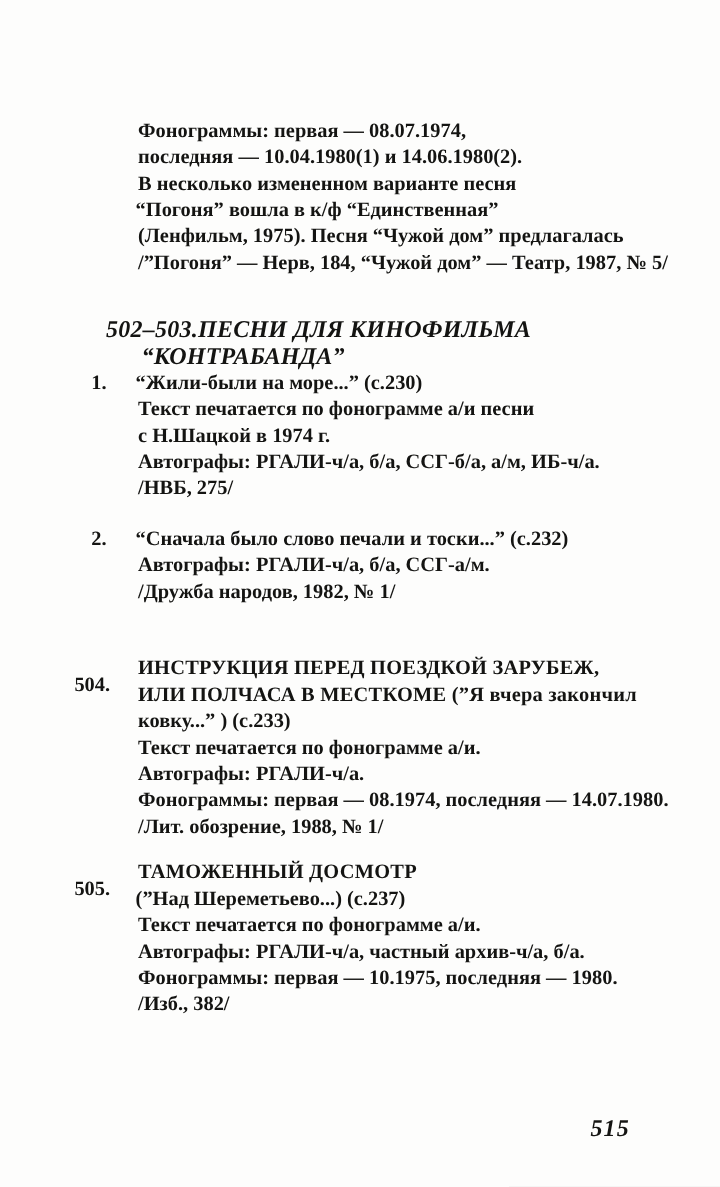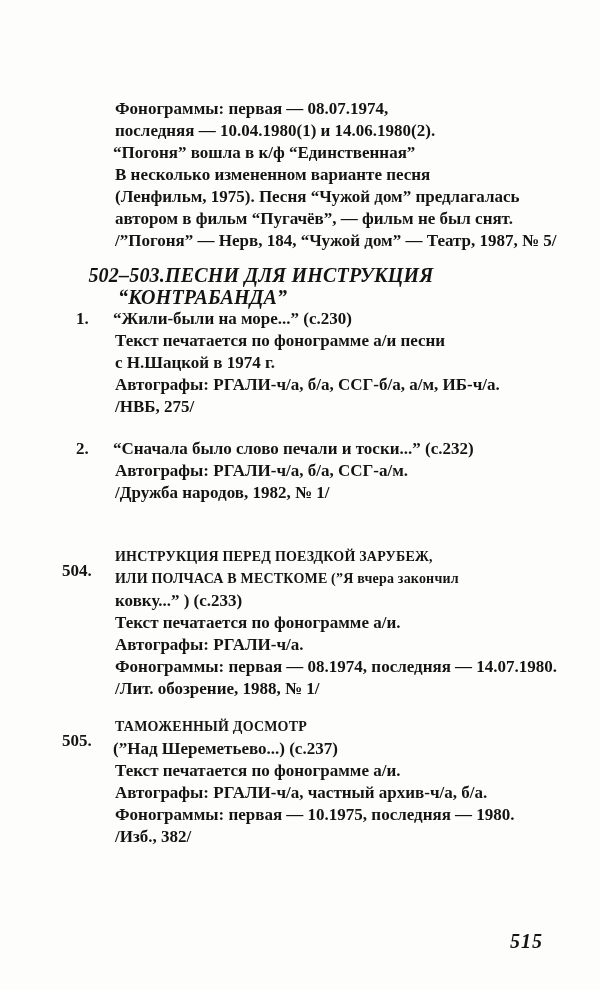--- a/index.html
+++ b/index.html
@@ -29,47 +29,46 @@
   .sec-head .snum-inline{display:inline-block;width:103px;text-align:right;}
 
   
   .item{left:115px;}
   .item .inum{position:absolute;left:-39px;top:0;height:22px;line-height:22px;}
 
   
   .entry{left:115px;}
   .entry .snum{position:absolute;left:-53px;top:0;height:22px;line-height:22px;margin-top:14px;}
 
-  .caps{font-size:14px;letter-spacing:.2px;}
+  .caps{font-size:17px;letter-spacing:.2px;}
   .q{text-indent:-2px;}
 
   .page-number{
-    position:absolute;left:510px;top:929px;
+    position:absolute;left:492px;top:929px;
     font-style:italic;font-size:20px;letter-spacing:1px;
     height:24px;line-height:24px;
   }
 </style>
 </head>
 <body>
 
 <div class="page">
 
   <div class="block top-block">
     <div class="ln">Фонограммы: первая — 08.07.1974,</div>
     <div class="ln">последняя — 10.04.1980(1) и 14.06.1980(2).</div>
+    <div class="ln">В несколько измененном варианте песня</div>
     <div class="ln q">“Погоня” вошла в к/ф “Единственная”</div>
-    <div class="ln">В несколько измененном варианте песня</div>
     <div class="ln">(Ленфильм, 1975). Песня “Чужой дом” предлагалась</div>
-    <div class="ln">автором в фильм “Пугачёв”, — фильм не был снят.</div>
     <div class="ln">/”Погоня” — Нерв, 184, “Чужой дом” — Театр, 1987, № 5/</div>
   </div>
 
   <div class="block sec-head">
     <div class="ln row1">
-      <span class="snum-inline">502–503.</span><span>ПЕСНИ ДЛЯ ИНСТРУКЦИЯ</span>
+      <span class="snum-inline">502–503.</span><span>ПЕСНИ ДЛЯ КИНОФИЛЬМА</span>
     </div>
     <div class="ln row2">“КОНТРАБАНДА”</div>
   </div>
 
   <div class="block item" style="top:308px">
     <span class="inum">1.</span>
     <div class="ln q">“Жили-были на море...” (с.230)</div>
     <div class="ln">Текст печатается по фонограмме а/и песни</div>
     <div class="ln">с Н.Шацкой в 1974 г.</div>
     <div class="ln">Автографы: РГАЛИ-ч/а, б/а, ССГ-б/а, а/м, ИБ-ч/а.</div>

